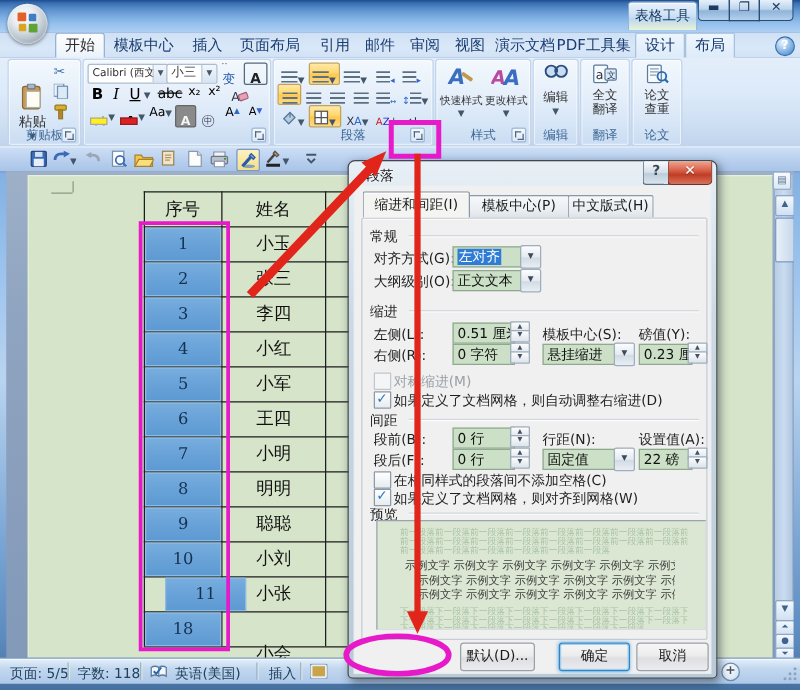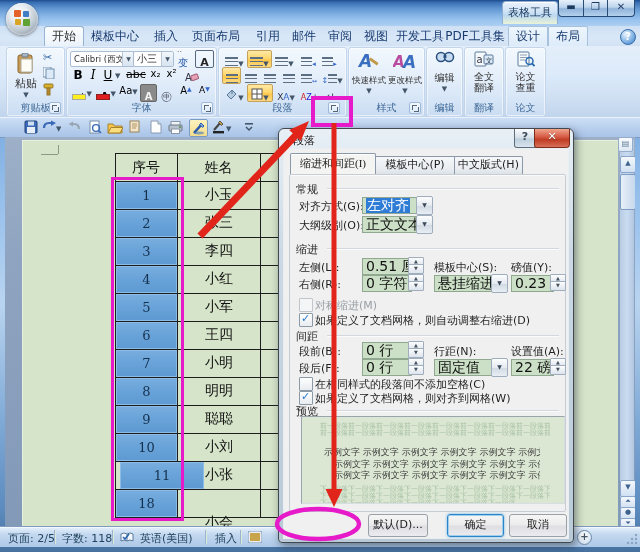--- a/index.html
+++ b/index.html
@@ -108,21 +108,21 @@
     color:#fff;font-size:11px;font-weight:bold;text-align:center;line-height:16px;text-shadow:0 1px 1px rgba(0,0,0,.4);}
   #dlg-client{position:absolute;left:4px;top:19px;width:284px;height:389px;background:#f0f0f0;border:1px solid #e8eef2;}
   .dtab{position:absolute;font-size:11px;color:#1a1a1a;text-align:center;border:1px solid #8a98a8;border-bottom:none;border-radius:2px 2px 0 0;
     background:linear-gradient(180deg,#f6f8fa 0%,#e9edf1 70%,#dde2e8 100%);}
   .dtab.active{background:#f4f4f2;z-index:3;box-shadow:inset 0 1px 0 #fff;}
   #dlg-page{position:absolute;left:5px;top:25px;width:275px;height:336px;border:1px solid #c6cdd4;border-radius:2px;background:#f0f0f0;box-shadow:inset 0 1px 0 #fafafa;}
   .dsec{position:absolute;font-size:11px;color:#1f1f1f;white-space:nowrap;}
   .dhr{position:absolute;height:1px;background:#d2d8dd;box-shadow:0 1px 0 #fbfbfb;}
   .dlabel{position:absolute;font-size:11px;color:#1f1f1f;white-space:nowrap;}
   .dlabel.dis{color:#9aa0a6;}
-  .gfield{position:absolute;height:15px;background:#cbe0c6;border:1px solid #90a890;font-size:14px;color:#111;
+  .gfield{position:absolute;height:15px;background:#cbe0c6;border:1px solid #90a890;font-size:11px;color:#111;
     line-height:15px;padding-left:3px;white-space:nowrap;overflow:hidden;}
   .gsel{background:#2f7cd6;color:#fff;padding:0 1px;}
   .ddbtn{position:absolute;width:15px;height:17px;border:1px solid #9fadbc;border-radius:2px;
     background:linear-gradient(180deg,#fcfdfe 0%,#e4eaf0 50%,#d2dbe4 55%,#e8eef4 100%);
     color:#3c4a5a;font-size:6px;text-align:center;line-height:16px;}
   .spin{position:absolute;width:14px;height:17px;}
   .spin div{position:absolute;left:0;width:14px;height:8px;border:1px solid #9fadbc;border-radius:1px;
     background:linear-gradient(180deg,#fcfdfe,#dde4ec);color:#45525f;font-size:5px;line-height:7px;text-align:center;}
   .spin .up{top:0;} .spin .dn{bottom:0;}
   .cb{position:absolute;width:12px;height:12px;background:linear-gradient(180deg,#fefefe,#e8ecef);border:1px solid #8c9aa8;border-radius:1px;}
@@ -163,31 +163,31 @@
 
   <div class="abs" id="tabrow">
       <div class="rtab active" style="left: 44px; width: 38px;">开始</div>
       <div class="rtab" style="left: 86px; width: 58px;">模板中心</div>
       <div class="rtab" style="left: 148px; width: 36px;">插入</div>
       <div class="rtab" style="left: 186px; width: 60px;">页面布局</div>
       <div class="rtab" style="left: 250px; width: 36px;">引用</div>
       <div class="rtab" style="left: 286px; width: 36px;">邮件</div>
       <div class="rtab" style="left: 322px; width: 36px;">审阅</div>
       <div class="rtab" style="left: 358px; width: 36px;">视图</div>
-      <div class="rtab" style="left: 394px; width: 52px;">开发工具</div>
+      <div class="rtab" style="left: 394px; width: 52px;">演示文档</div>
       <div class="rtab" style="left: 444px; width: 62px;">PDF工具集</div>
       <div class="rtab ctx" style="left: 508px; width: 38px;">设计</div>
       <div class="rtab ctx" style="left: 548px; width: 38px;">布局</div>
     </div>
   <div class="abs" id="help-btn">?</div>
 
   <div class="abs" id="ribbon">
 
     <div class="rgroup" style="left:6px;width:57px;">
-      <div class="btnface" style="left:4px;top:2px;width:28px;height:50px;">
+      <div class="btnface" style="left:4px;top:16px;width:28px;height:50px;">
         <svg width="18" height="22" viewBox="0 0 18 22" style="margin-top:2px;">
           <rect x="1" y="2" width="14" height="18" rx="2" fill="#c89a56" stroke="#8a6a34"></rect>
           <rect x="5" y="0" width="6" height="4" rx="1" fill="#a8b8c8" stroke="#68798a"></rect>
           <rect x="4" y="6" width="11" height="13" fill="#fdfdf6" stroke="#b0b0a0"></rect>
         </svg>
         <div style="font-size:11px;color:#333;margin-top:-3px;">粘贴</div>
         <div class="dda">▼</div>
       </div>
       <div class="ric" style="left:36px;top:3px;"><span style="color:#3a6ea8;">✂</span></div>
       <div class="ric" style="left:36px;top:19px;">
@@ -246,21 +246,20 @@
         <span>Aa</span><span class="dda">▼</span>
       </div>
       <div class="btnface" style="left:73px;top:36px;width:15px;height:16px;background:#8a8a8a;border-color:#666;">
         <span style="font-size:10px;font-weight:bold;color:#f4f4f4;">A</span>
       </div>
       <div class="btnface" style="left:90px;top:36px;width:17px;height:16px;">
         <span style="font-size:11px;color:#334;">㊥</span>
       </div>
       <div class="btnface" style="left:109px;top:36px;width:18px;height:16px;font-size:10px;">A<span style="font-size:6px;vertical-align:top;color:#36c;">▲</span></div>
       <div class="btnface" style="left:128px;top:36px;width:17px;height:16px;font-size:9px;">A<span style="font-size:6px;vertical-align:top;color:#36c;">▼</span></div>
-      <div class="glabel">字体</div>
       <div class="launcher"></div>
     </div>
 
     <div class="rgroup" style="left:218px;width:127px;">
       <div class="btnface" style="left:3px;top:2px;width:23px;height:16px;"><span class="lines" style="width:13px;"></span><span class="dda">▼</span></div>
       <div class="btnface sel" style="left:28px;top:2px;width:23px;height:16px;"><span class="lines" style="width:13px;"></span><span class="dda">▼</span></div>
       <div class="btnface" style="left:53px;top:2px;width:23px;height:16px;"><span class="lines" style="width:13px;"></span><span class="dda">▼</span></div>
       <div class="btnface" style="left:79px;top:2px;width:19px;height:16px;"><span class="lines"></span><span style="color:#36c;font-size:7px;">◂</span></div>
       <div class="btnface" style="left:100px;top:2px;width:19px;height:16px;"><span class="lines"></span><span style="color:#36c;font-size:7px;">▸</span></div>
 
@@ -456,40 +455,40 @@
           <div class="cellno" style="top:182px;height:27px;line-height:27px;left:94px;width:61px;">6</div>
           <div class="cellname" style="top:186px;left:156px;width:82px;">王四</div>
           <div class="cellno" style="top:210px;height:27px;line-height:27px;left:94px;width:61px;">7</div>
           <div class="cellname" style="top:214px;left:156px;width:82px;">小明</div>
           <div class="cellno" style="top:238px;height:27px;line-height:27px;left:94px;width:61px;">8</div>
           <div class="cellname" style="top:242px;left:156px;width:82px;">明明</div>
           <div class="cellno" style="top:266px;height:27px;line-height:27px;left:94px;width:61px;">9</div>
           <div class="cellname" style="top:270px;left:156px;width:82px;">聪聪</div>
           <div class="cellno" style="top:294px;height:27px;line-height:27px;left:94px;width:61px;">10</div>
           <div class="cellname" style="top:298px;left:156px;width:82px;">小刘</div>
-          <div class="cellno" style="top:322px;height:27px;line-height:27px;left:98px;width:84px;">11</div>
+          <div class="cellno" style="top:322px;height:27px;line-height:27px;left:110px;width:65px;">11</div>
           <div class="cellname" style="top:326px;left:156px;width:82px;">小张</div>
           <div class="cellno" style="top:350px;height:27px;line-height:27px;left:94px;width:61px;">18</div>
           <div class="cellname" style="top:374px;left:156px;width:82px;">小会</div>
         </div>
       <div id="sel-rect"></div>
     </div>
     <div id="vscroll">
       <div class="sbtn" style="top:16px;">▲</div>
       <div id="sthumb"></div>
       <div class="sbtn" style="top:340px;">▼</div>
       <div class="sbtn" style="top:356px;height:11px;line-height:9px;">⏶</div>
       <div class="sbtn" style="top:367px;height:11px;line-height:9px;">●</div>
       <div class="sbtn" style="top:378px;height:11px;line-height:9px;">⏷</div>
     </div>
     <div id="ruler-btn">▤</div>
   </div>
 
   <div class="abs" id="statusbar">
-    <div class="sitem" style="left:8px;">页面: 2/5</div>
+    <div class="sitem" style="left:8px;">页面: 5/5</div>
     <div class="ssep" style="left:54px;"></div>
     <div class="sitem" style="left:62px;text-align:right;">字数: 118</div>
     <div class="ssep" style="left:112px;"></div>
     <div class="sitem" style="left:120px;top:3px;">
       <svg width="14" height="13" viewBox="0 0 14 13">
           <path d="M1 3 Q4 1 7 3 Q10 1 13 3 V10 Q10 8 7 10 Q4 8 1 10 Z" fill="#f4f8fc" stroke="#5a7a9a"></path>
           <path d="M7 3 V10" stroke="#5a7a9a"></path>
           <path d="M3 6 L5 8 L9 3" stroke="#2a66b0" stroke-width="1.6" fill="none"></path>
         </svg>
     </div>
@@ -517,21 +516,21 @@
         </svg>
     </div>
   </div>
 
   <div class="abs" id="dialog">
     <div id="dlg-title">段落</div>
     <div id="dlg-help">?</div>
     <div id="dlg-close">✕</div>
     <div id="dlg-client">
       <div id="dlg-tabs">
-          <div class="dtab active" style="left: 6px; width: 84px; top: 4px; height: 20px; line-height: 19px; font-family: Liberation Serif, serif;">缩进和间距(I)</div>
+          <div class="dtab active" style="left: 6px; width: 84px; top: 4px; height: 20px; line-height: 19px;">缩进和间距(I)</div>
           <div class="dtab" style="left: 90px; width: 80px; top: 7px; height: 17px; line-height: 16px;">模板中心(P)</div>
           <div class="dtab" style="left: 170px; width: 67px; top: 7px; height: 17px; line-height: 16px;">中文版式(H)</div>
         </div>
       <div id="dlg-page"></div>
 
       <div class="dsec" style="left:12px;top:33px;">常规</div>
       <div class="dhr" style="left:43px;top:39px;width:232px;"></div>
       <div class="dlabel" style="left:15px;top:50px;">对齐方式(G):</div>
       <div class="gfield" style="left:78px;top:48px;width:53px;"><span class="gsel">左对齐</span></div>
       <div class="ddbtn" style="left:132px;top:47px;">▼</div>
@@ -599,20 +598,21 @@
       <div class="cb" style="left:15px;top:242px;">
           <span class="mark">✓</span>
         </div>
       <div class="dlabel" style="left:31px;top:242px;">如果定义了文档网格，则对齐到网格(W)</div>
 
       <div class="dsec" style="left:12px;top:255px;">预览</div>
       <div class="dhr" style="left:43px;top:261px;width:232px;"></div>
       <div id="dlg-preview">
           <div class="pvline pvfade" style="left:18px;top:4px;width:230px;">前一段落前一段落前一段落前一段落前一段落前一段落前一段落前一段落前一段落前一段落前一段落</div>
           <div class="pvline pvfade" style="left:18px;top:11px;width:230px;">前一段落前一段落前一段落前一段落前一段落前一段落前一段落前一段落前一段落前一段落前一段落</div>
+          <div class="pvline pvfade" style="left:18px;top:18px;width:230px;">前一段落前一段落前一段落前一段落前一段落前一段落</div>
           <div class="pvline pvdark" style="left:22px;top:29px;width:216px;">示例文字 示例文字 示例文字 示例文字 示例文字 示例文字 示例文字 示例文字 示例文</div>
           <div class="pvline pvdark" style="left:32px;top:40.5px;width:206px;">示例文字 示例文字 示例文字 示例文字 示例文字 示例文字 示例文字 示例文字 示</div>
           <div class="pvline pvdark" style="left:32px;top:52px;width:206px;">示例文字 示例文字 示例文字 示例文字 示例文字 示例文字 示例文字</div>
           <div class="pvline pvfade" style="left:18px;top:67px;width:230px;">下一段落下一段落下一段落下一段落下一段落下一段落下一段落下一段落下一段落下一段落下一段落</div>
           <div class="pvline pvfade" style="left:18px;top:74px;width:230px;">下一段落下一段落下一段落下一段落下一段落下一段落下一段落下一段落下一段落下一段落下一段落</div>
           <div class="pvline pvfade" style="left:18px;top:81px;width:230px;">下一段落下一段落下一段落下一段落下一段落下一段落下一段落</div>
         </div>
 
       <div class="dbtn" style="left:84px;width:58px;">默认(D)...</div>
       <div class="dbtn focus" style="left:163px;width:55px;">确定</div>

